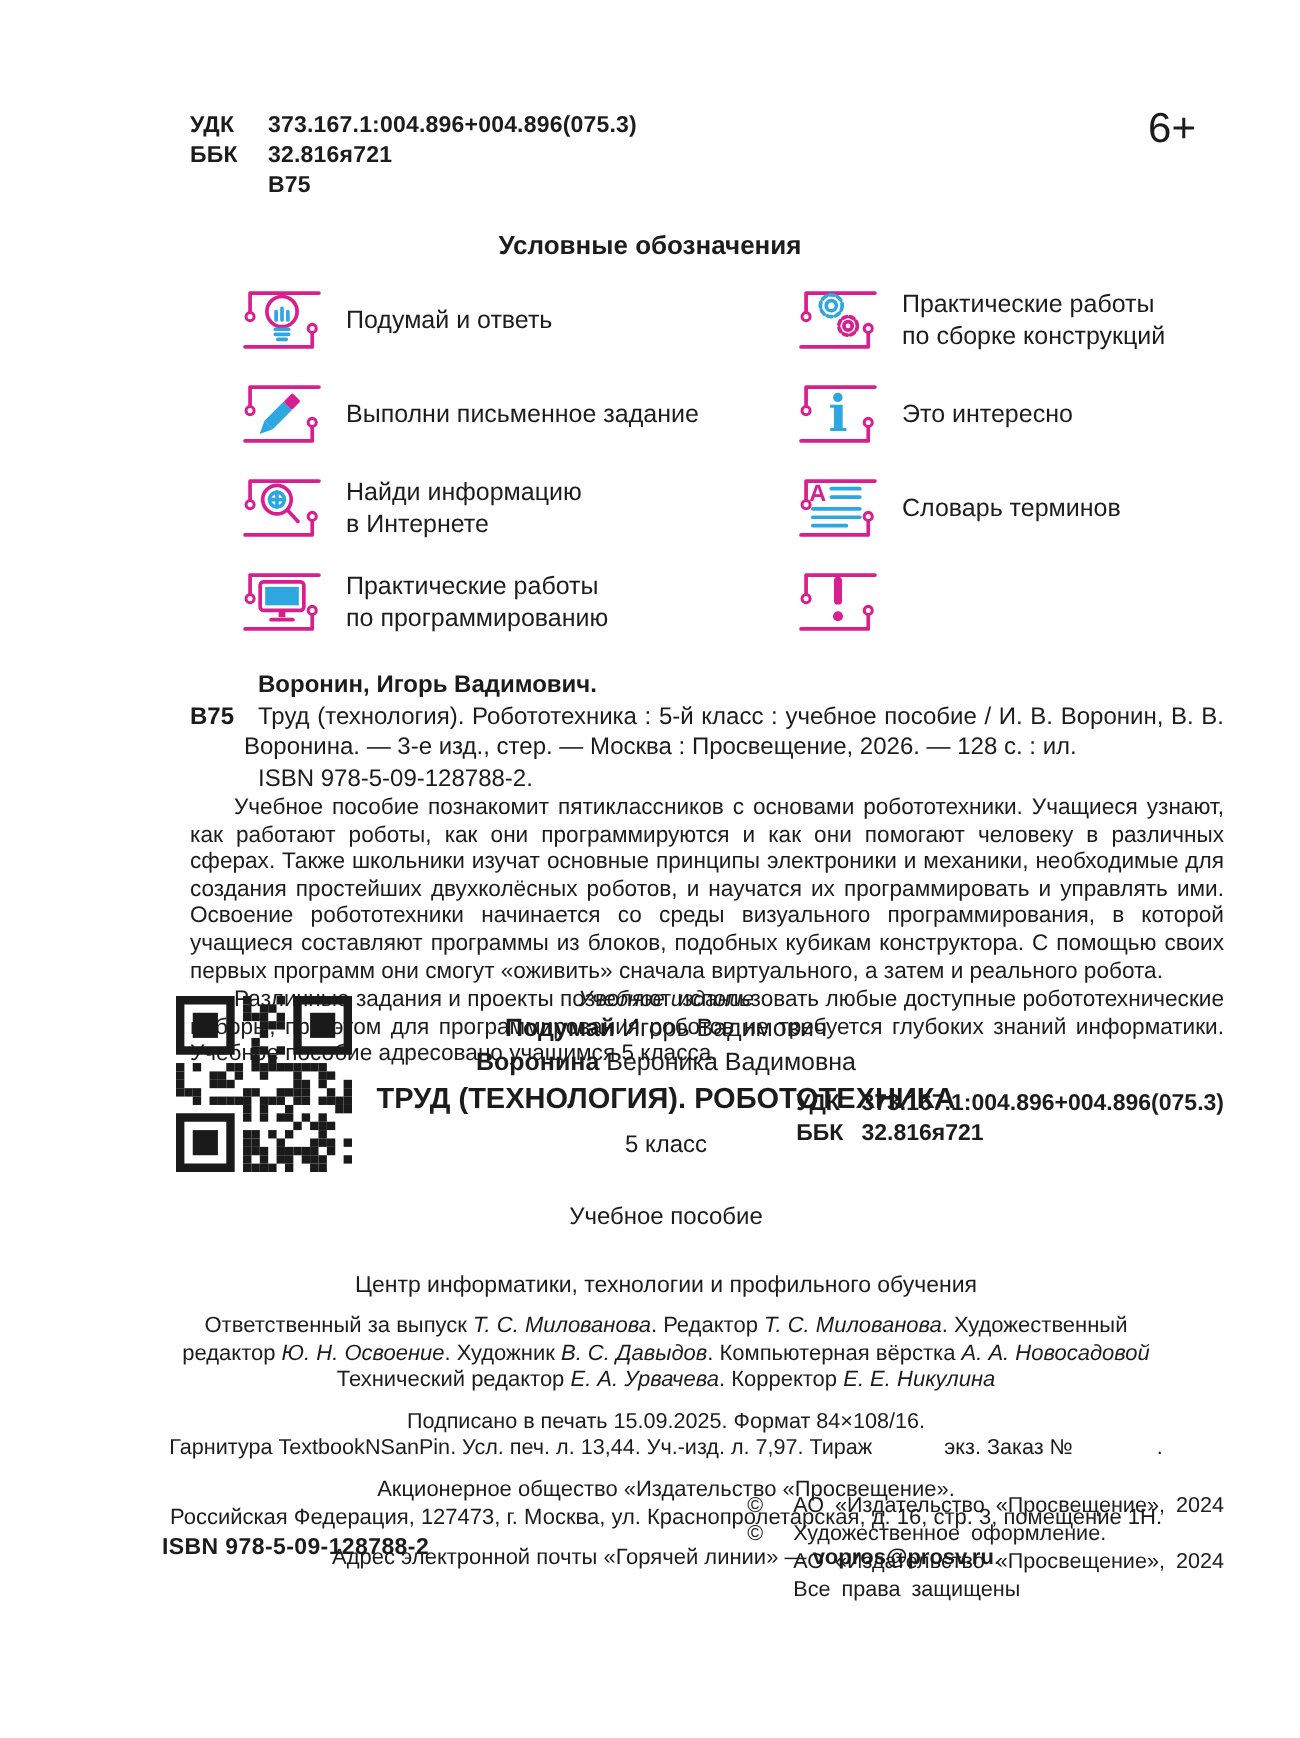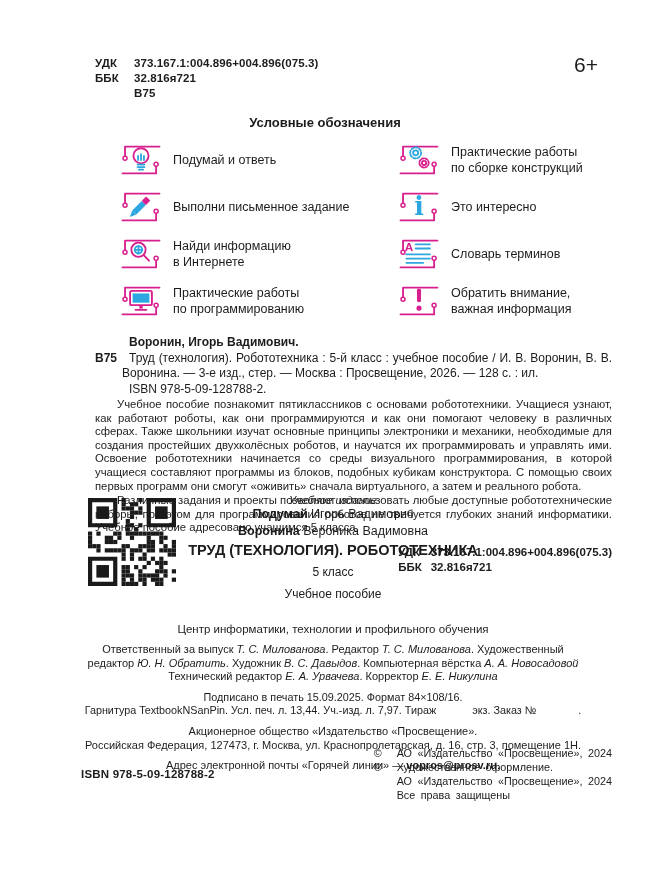--- a/index.html
+++ b/index.html
@@ -51,21 +51,21 @@
 
   
   .imprint{position:absolute;left:0;right:0;top:494px;text-align:center;padding-left:16px;}
   .qr{position:absolute;left:88px;top:4px;width:88px;height:88px;}
   .qr svg{width:88px;height:88px;display:block;}
   .edition-type{font-size:11px;font-style:italic;}
   .imprint-author{font-size:12.5px;line-height:17px;}
   .imprint-author:first-of-type{margin-top:4px;}
   .imprint-title{font-size:14.5px;font-weight:bold;margin-top:1px;line-height:19px;}
   .imprint-grade{font-size:12px;margin-top:4px;line-height:16px;}
-  .imprint-subtitle{font-size:12px;margin-top:6px;line-height:16px;}
+  .imprint-subtitle{font-size:12px;margin-top:20px;line-height:16px;}
   .imprint-dept{font-size:11.5px;margin-top:20px;line-height:14px;}
   .credits{font-size:11px;line-height:14px;max-width:505px;margin:6px auto 0;}
   .credits-2,.photo-line{font-size:11px;line-height:13.5px;margin-top:0;}
   .print-line{font-size:10.8px;line-height:13px;margin-top:7px;}
   .type-line{font-size:10.8px;line-height:13px;}
   .publisher-line{font-size:11px;line-height:14px;margin-top:7px;}
   .address-line{font-size:11px;line-height:14px;}
   .hotline-line{font-size:11px;line-height:14px;margin-top:6px;}
 
   
@@ -208,22 +208,20 @@
     <span class="icon-box">
       <svg viewBox="0 0 50 50">
         <path class="pk" d="M6 20 V9 H47"></path>
           <circle class="pk node" cx="6" cy="23" r="2.4"></circle>
         <path class="pk" d="M43 33 V41 H3"></path>
           <circle class="pk node" cx="43" cy="30" r="2.4"></circle>
         <rect class="fill-pk" x="22.6" y="10" width="4.8" height="16.5" rx="2.3"></rect>
         <circle class="fill-pk" cx="25" cy="33.5" r="3"></circle>
       </svg>
     </span>
-    <span class="label">Обратить внимание,
-важная информация</span>
   </div>
 </div>
 
 <div class="biblio-block">
   <div class="author-line">Воронин, Игорь Вадимович.</div>
   <span class="margin-code b">В75</span>
   <p class="desc">Труд (технология). Робототехника : 5-й класс : учебное пособие / И. В. Воронин, В. В. Воронина. — 3-е изд., стер. — Москва : Просвещение, 2026. — 128 с. : ил.</p>
   <div class="isbn-line">ISBN 978-5-09-128788-2.</div>
 </div>
 
@@ -384,21 +382,21 @@
     </svg>
   </div>
 
   <div class="edition-type">Учебное издание</div>
   <div class="imprint-author"><span class="b">Подумай</span><span> Игорь Вадимович</span></div>
   <div class="imprint-author"><span class="b">Воронина</span><span> Вероника Вадимовна</span></div>
   <div class="imprint-title">ТРУД (ТЕХНОЛОГИЯ). РОБОТОТЕХНИКА</div>
   <div class="imprint-grade">5 класс</div>
   <div class="imprint-subtitle">Учебное пособие</div>
   <div class="imprint-dept">Центр информатики, технологии и профильного обучения</div>
-  <p class="credits"><span>Ответственный за выпуск </span><span class="it">Т. С. Милованова</span><span>. Редактор </span><span class="it">Т. С. Милованова</span><span>. Художественный редактор </span><span class="it">Ю. Н. Обратить</span><span>. Художник </span><span class="it">В. С. Давыдов</span><span>. Компьютерная вёрстка </span><span class="it">А. А. Новосадовой</span></p>
+  <p class="credits"><span>Ответственный за выпуск </span><span class="it">Т. С. Милованова</span><span>. Редактор </span><span class="it">Т. С. Милованова</span><span>. Художественный редактор </span><span class="it">Ю. Н. Освоение</span><span>. Художник </span><span class="it">В. С. Давыдов</span><span>. Компьютерная вёрстка </span><span class="it">А. А. Новосадовой</span></p>
   <p class="credits credits-2"><span>Технический редактор </span><span class="it">Е. А. Урвачева</span><span>. Корректор </span><span class="it">Е. Е. Никулина</span></p>
   <div class="print-line">Подписано в печать 15.09.2025. Формат 84×108/16.</div>
   <div class="type-line">Гарнитура TextbookNSanPin. Усл. печ. л. 13,44. Уч.-изд. л. 7,97. Тираж&nbsp;&nbsp;&nbsp;&nbsp;&nbsp;&nbsp;&nbsp;&nbsp;&nbsp;&nbsp;&nbsp;&nbsp;экз. Заказ №&nbsp;&nbsp;&nbsp;&nbsp;&nbsp;&nbsp;&nbsp;&nbsp;&nbsp;&nbsp;&nbsp;&nbsp;&nbsp;&nbsp;.</div>
   <div class="publisher-line">Акционерное общество «Издательство «Просвещение».</div>
   <div class="address-line">Российская Федерация, 127473, г. Москва, ул. Краснопролетарская, д. 16, стр. 3, помещение 1Н.</div>
   <div class="hotline-line"><span>Адрес электронной почты «Горячей линии» — </span><span class="b">vopros@prosv.ru</span><span>.</span></div>
 </div>
 
 <div class="footer">
   <div class="footer-isbn">ISBN 978-5-09-128788-2</div>

